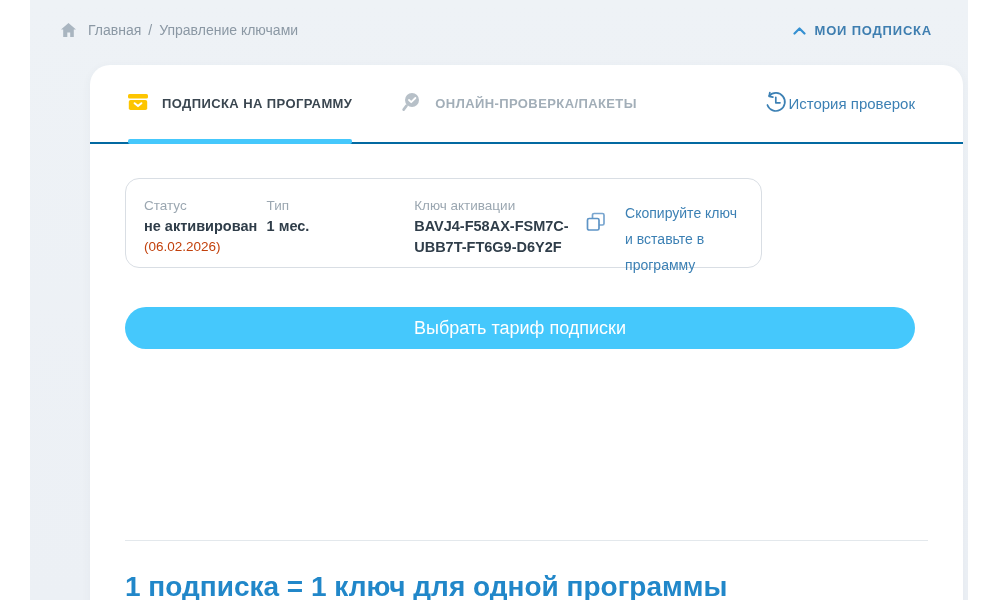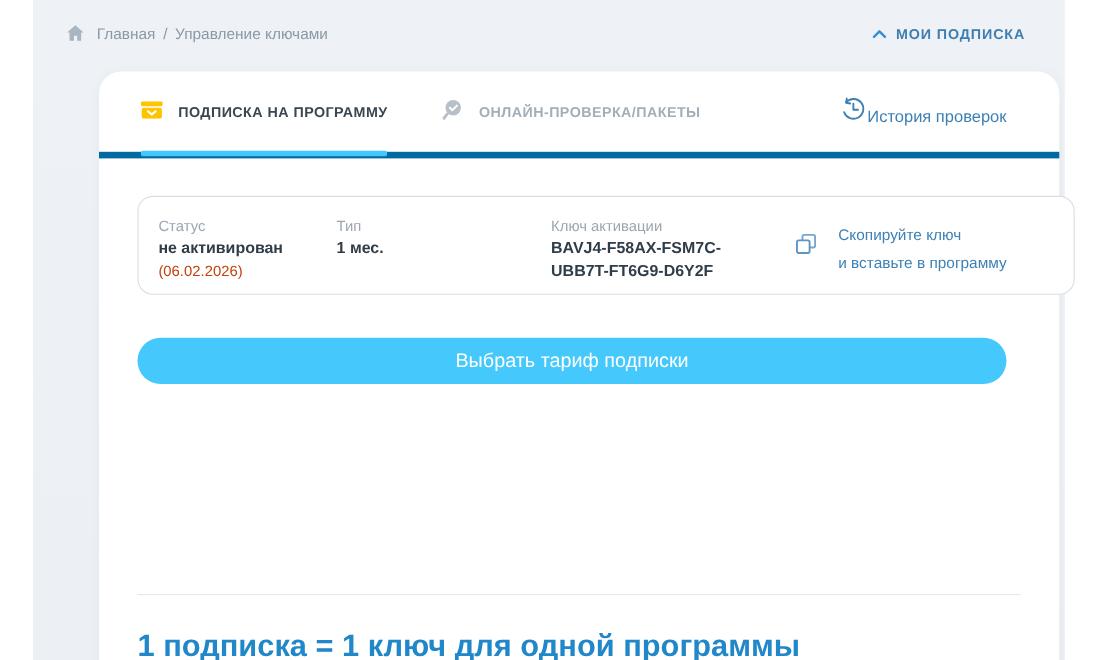--- a/index.html
+++ b/index.html
@@ -12,31 +12,31 @@
   .breadcrumb { display:flex; align-items:center; color:#8b98a4; font-size:14px; }
   .breadcrumb .home { margin-right:11px; display:flex; }
   .breadcrumb .sep { margin:0 7px; }
   .spacer { flex:1; }
   .widgets-toggle { display:flex; align-items:center; gap:9px; cursor:pointer;
     color:#3e7eb0; font-size:13px; font-weight:700; letter-spacing:.8px; }
   
   .main-card { position:absolute; left:60px; top:65px; width:873px; height:700px;
     background:#fff; border-radius:20px; box-shadow:0 2px 10px rgba(60,80,100,.05); }
   .tabs-row { display:flex; align-items:center; height:79px; padding:0 48px 0 38px;
-    border-bottom:6px solid #0369a1; }
+    border-bottom:2px solid #0369a1; }
   .tab { position:relative; height:79px; display:flex; align-items:center; gap:14px;
     cursor:pointer; font-size:13px; font-weight:700; letter-spacing:.4px; }
   .tab.active { color:#3a4650; }
   .tab.active::after { content:""; position:absolute; left:0; right:0; bottom:-1px;
     height:5px; background:#45c8fc; border-radius:2px; }
   .tab.inactive { color:#a2aeb8; margin-left:48px; }
-  .history-link { display:flex; align-items:flex-end; gap:1px; cursor:pointer;
+  .history-link { display:flex; align-items:center; gap:1px; cursor:pointer;
     color:#3c80b4; font-size:15px; }
   
-  .info-card { margin:34px 0 0 35px; width:852px; height:90px; background:#fff;
+  .info-card { margin:34px 0 0 35px; width:637px; height:90px; background:#fff;
     border:1px solid #d9dee4; border-radius:14px; display:flex; align-items:flex-start;
     padding:17px 20px 0 18px; }
   .info-col .lbl { color:#9ba7b1; font-size:13.5px; line-height:20px; }
   .info-col .val { color:#2f3d49; font-size:14.5px; font-weight:700; line-height:21px; }
   .info-col .sub { color:#c2410c; font-size:13.5px; line-height:20px; }
   .col-status { width:162px; }
   .col-type { width:195px; }
   .col-key { width:206px; }
   .copy-icon-box { margin:14px 0 0 14px; cursor:pointer; display:flex; }
   .copy-hint { margin:4px 0 0 17px; cursor:pointer; color:#3c80b4; font-size:14px;

